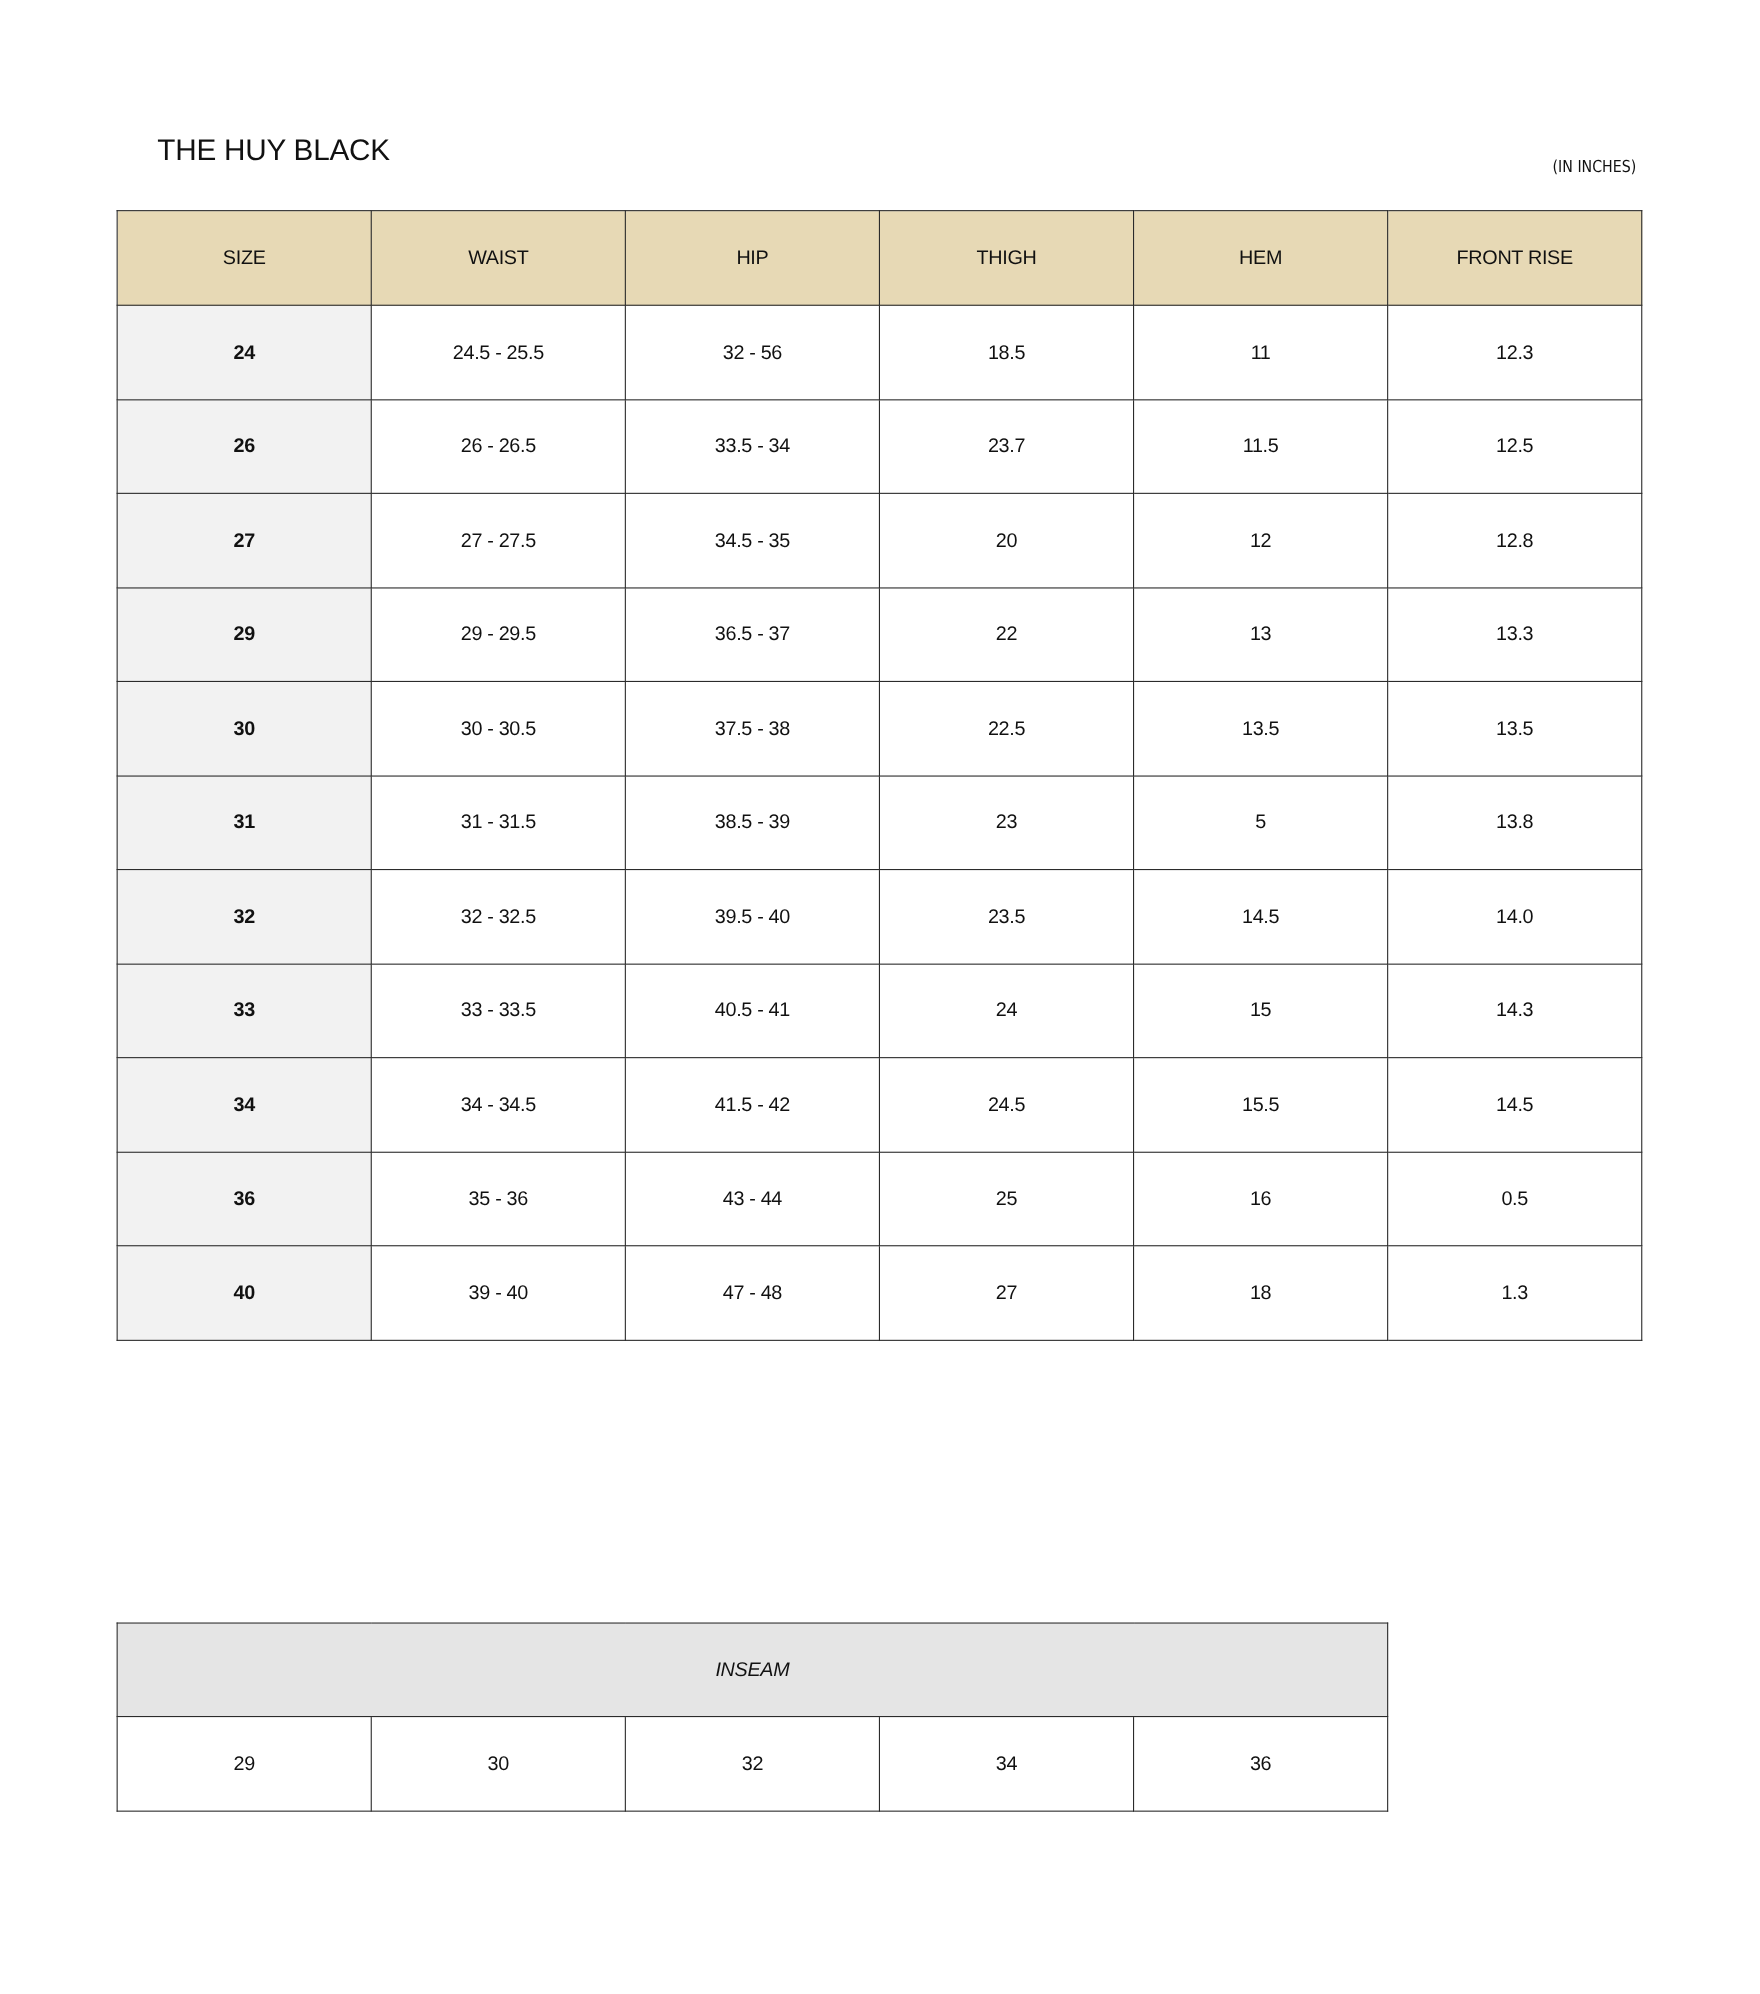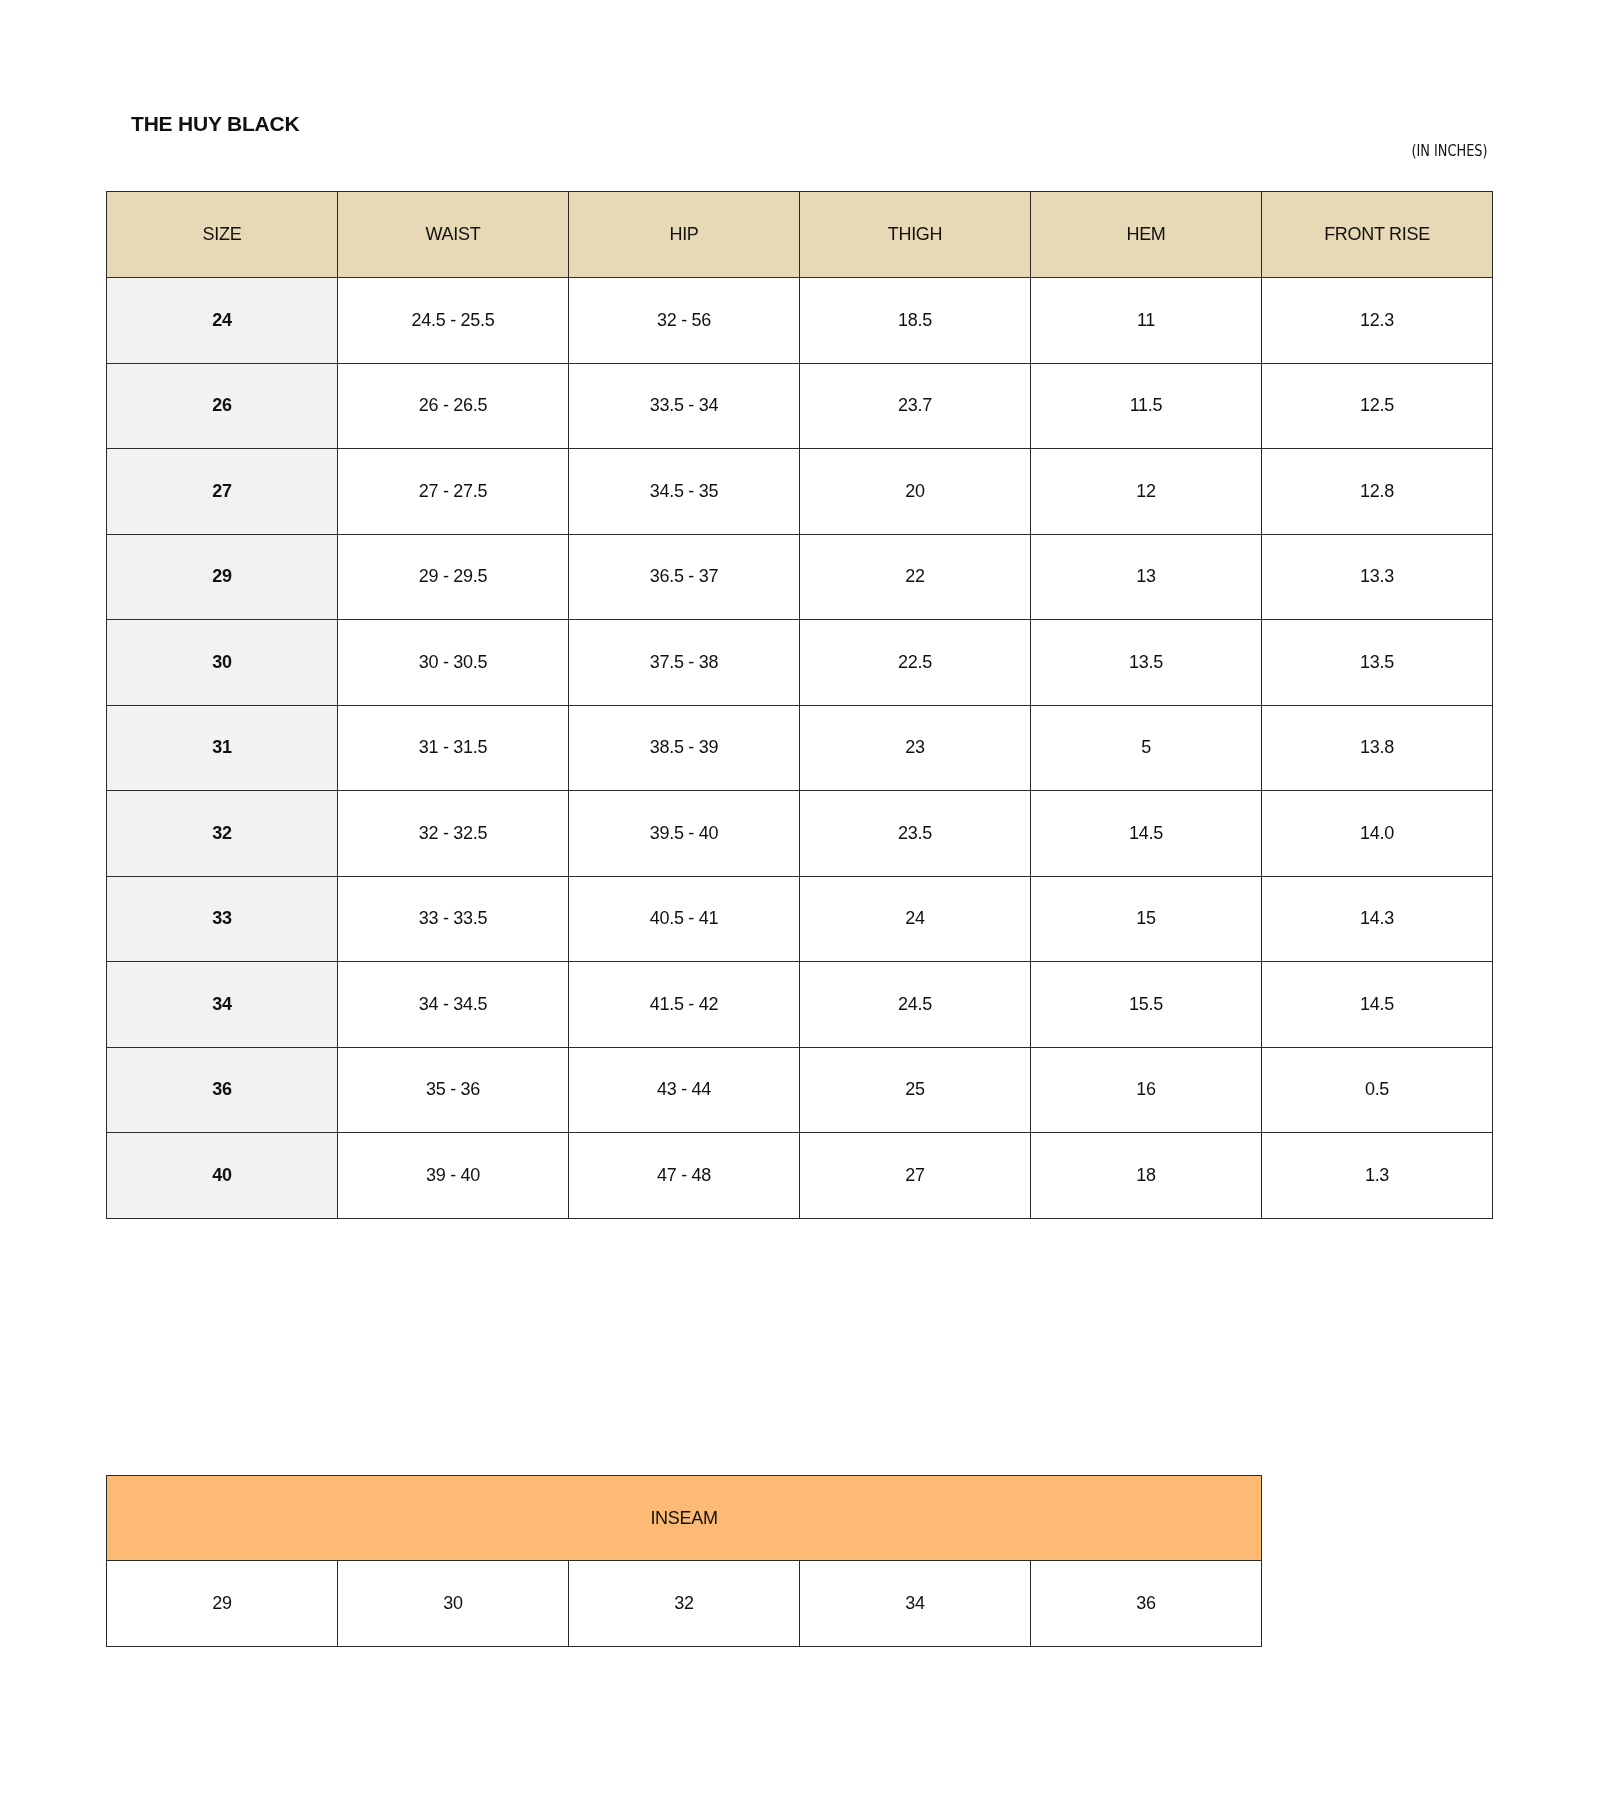--- a/index.html
+++ b/index.html
@@ -12,25 +12,25 @@
       height: 1813px;
       position: relative;
       font-family: "Liberation Sans", sans-serif;
       color: #111111;
       overflow: hidden;
     }
     .page-title {
       position: absolute;
       left: 127px;
       top: 107px;
-      font-size: 21px;
-      font-weight: bold;
+      font-size: 27px;
+      font-weight: normal;
       letter-spacing: -0.2px;
       line-height: 26px;
-      margin: 4px;
+      margin: 16px;
     }
     .units-note {
       position: absolute;
       right: 112px;
       top: 141px;
       font-size: 15px;
       line-height: 20px;
       font-family: "DejaVu Sans", sans-serif;
       transform: scaleX(0.86);
       transform-origin: right center;
@@ -66,21 +66,22 @@
       background: #f2f2f2;
       font-weight: bold;
     }
     #inseam-table {
       left: 106px;
       top: 1475px;
       width: 1156px;
     }
     #inseam-table th {
       height: 84px;
-      background: #fdba74;
+      background: #e5e5e5;
+      font-style: italic;
     }
     #inseam-table td {
       height: 85px;
       background: #ffffff;
     }
   </style>
 </head>
 <body>
 
 <h1 class="page-title">THE HUY BLACK</h1>

